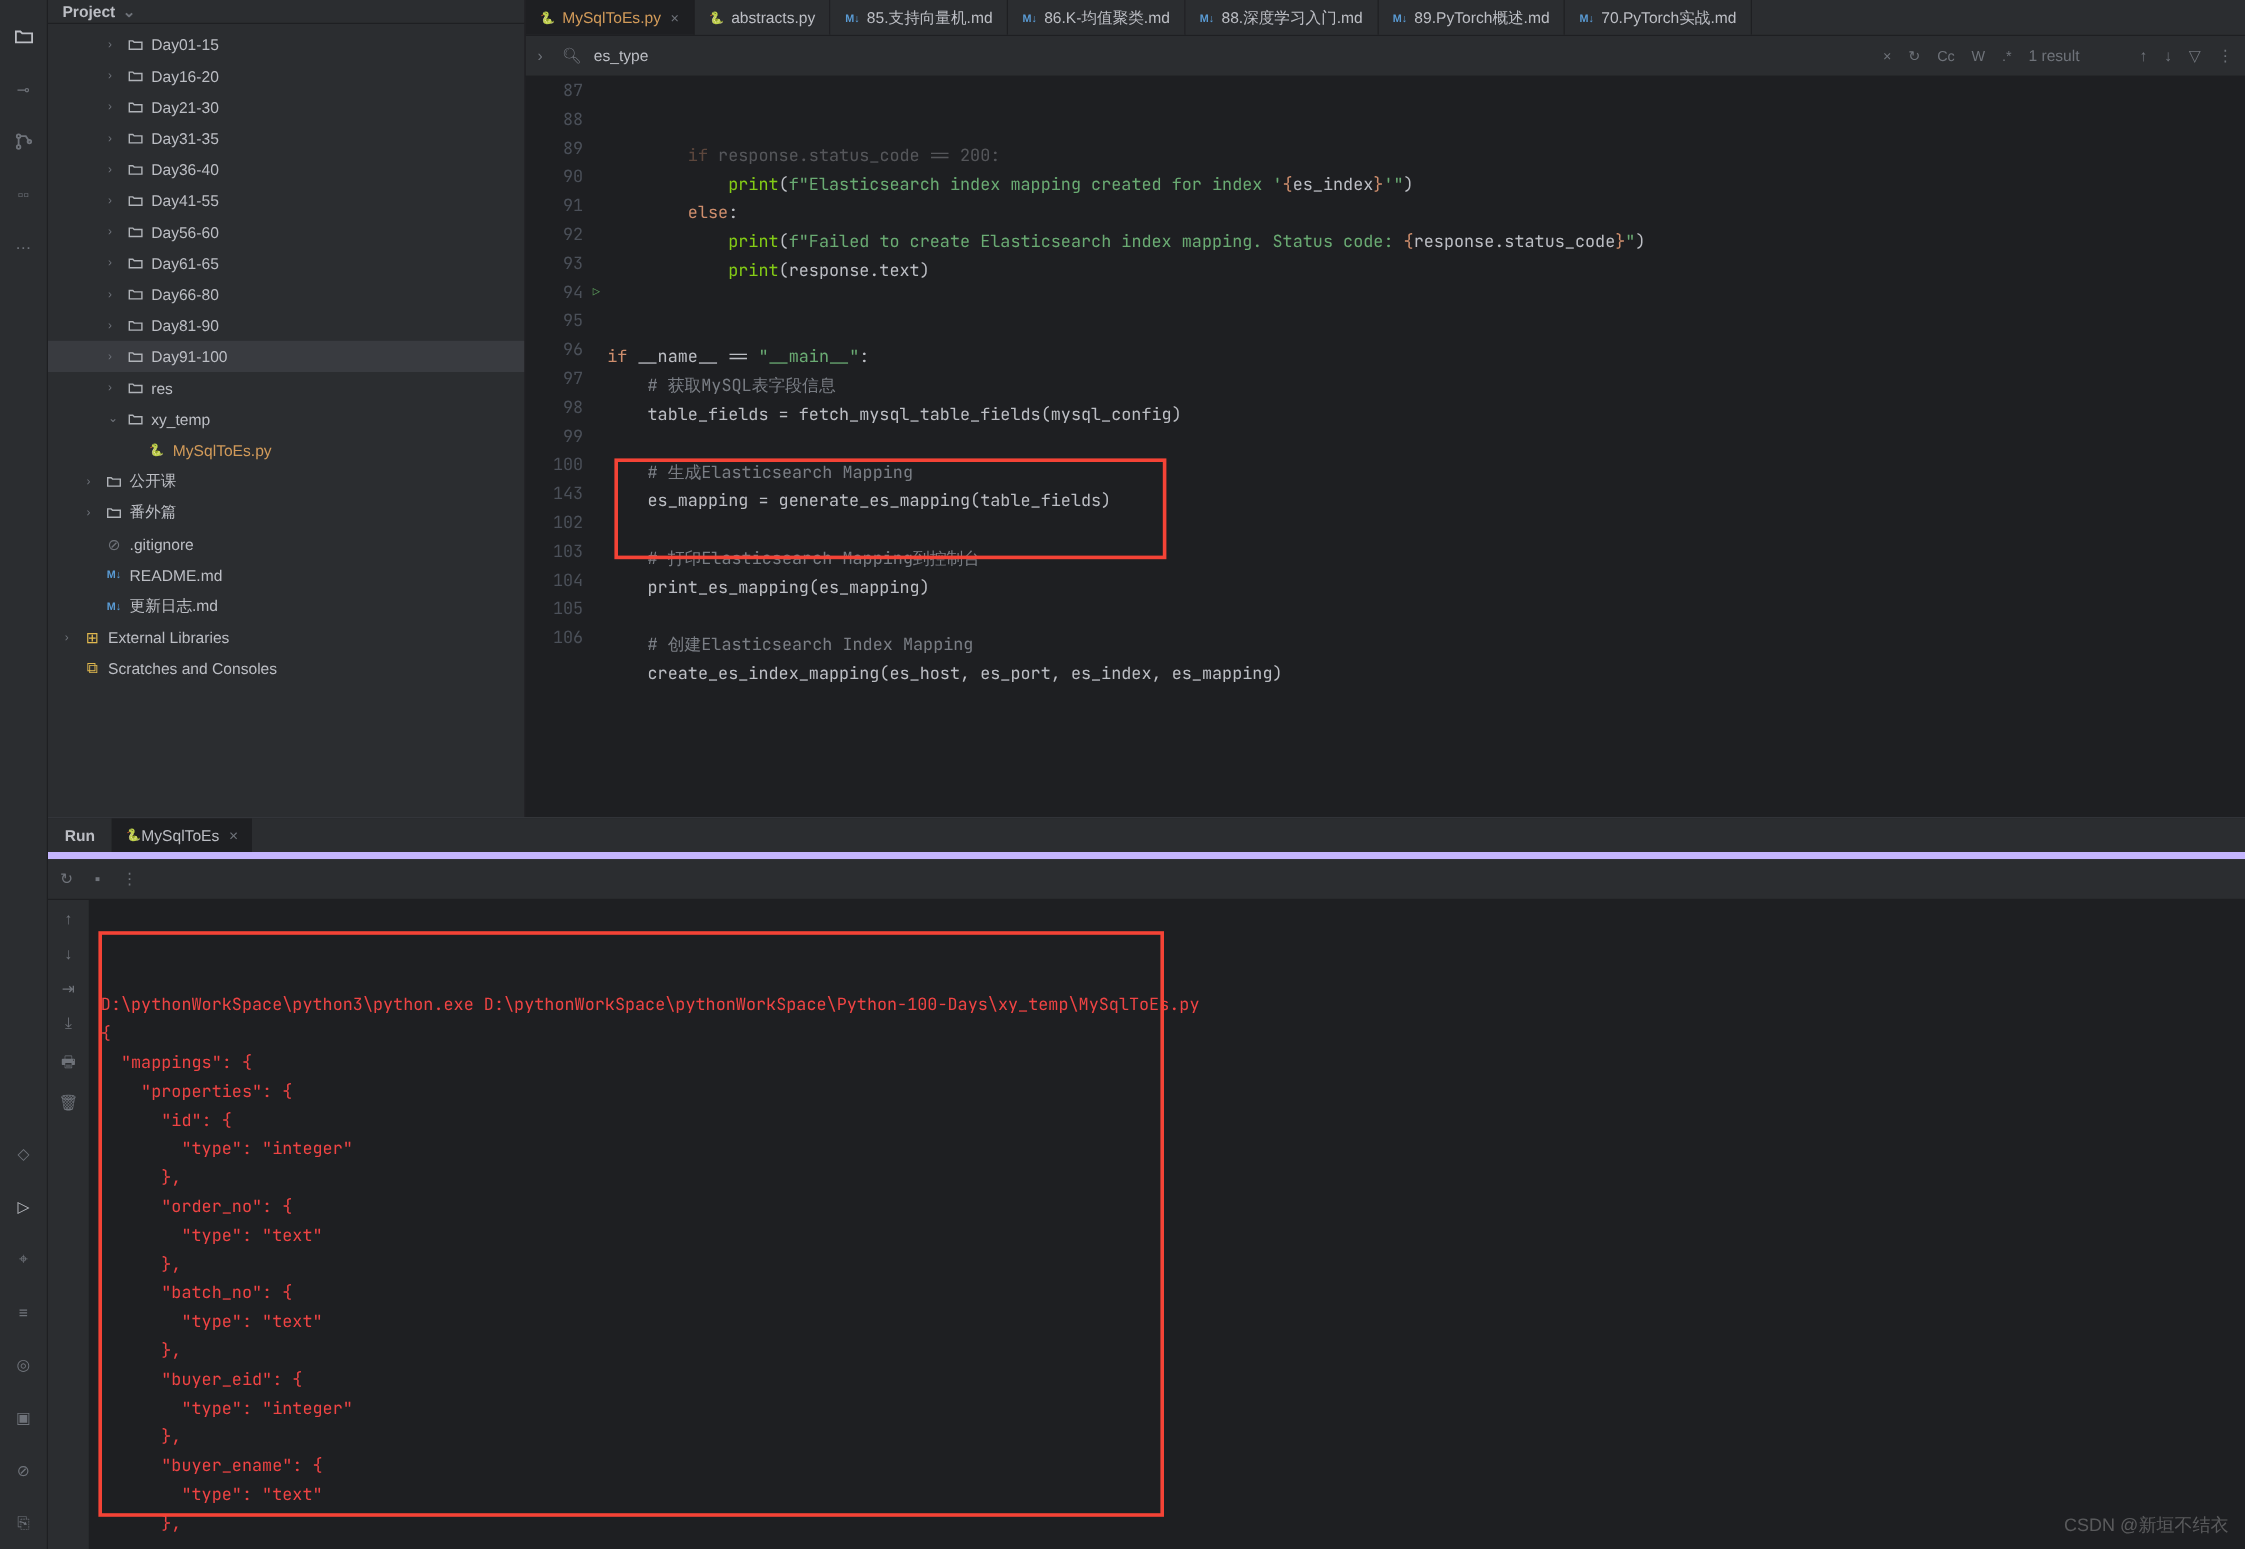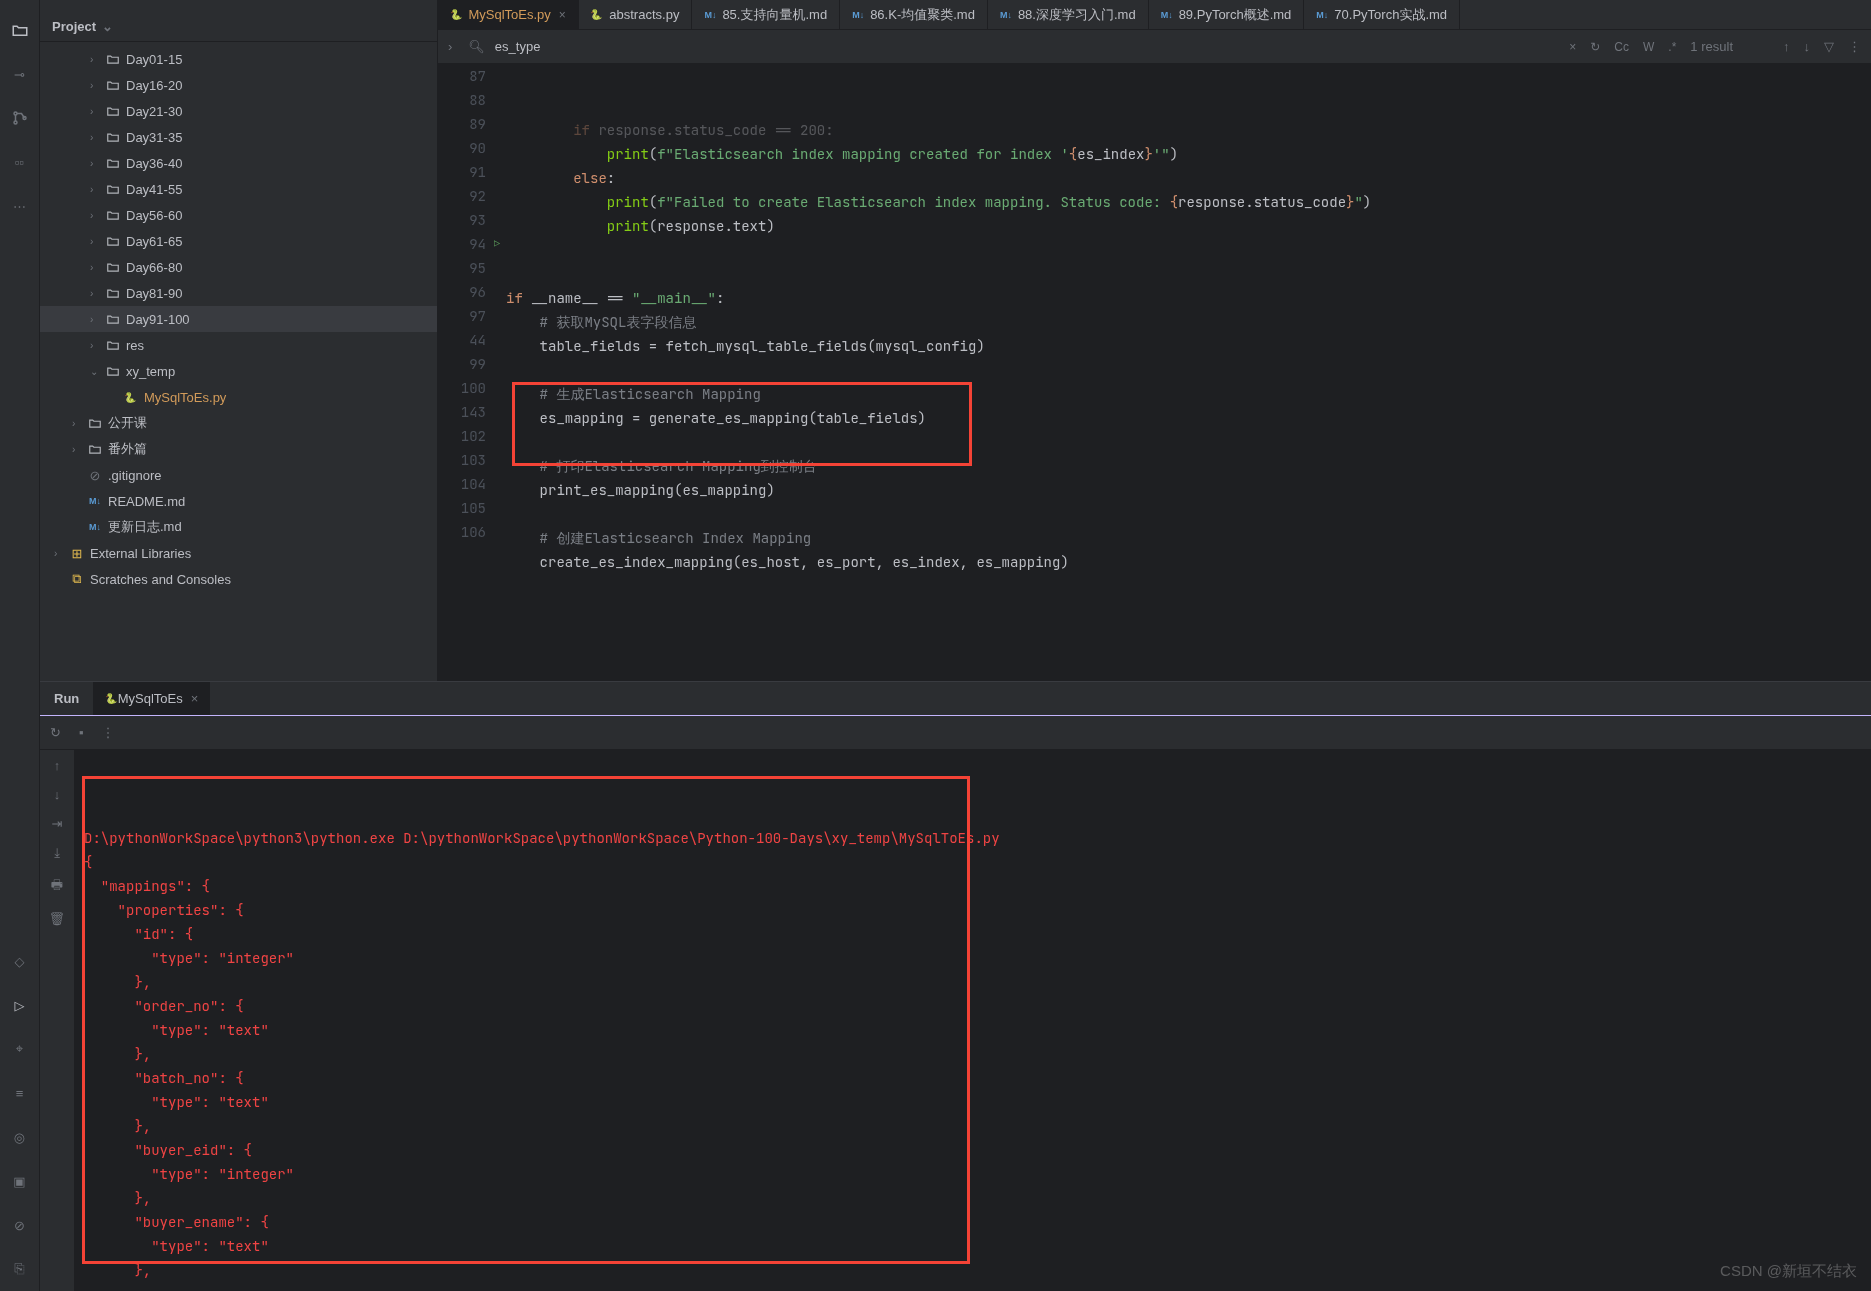--- a/index.html
+++ b/index.html
@@ -35,27 +35,26 @@
 
 
 .project-panel {
   width: 398px;
   background: #2b2d30;
   border-right: 1px solid #1e1f22;
   display: flex;
   flex-direction: column;
 }
 .project-header {
-  height: 30px;
+  height: 20px;
   display: flex;
   align-items: center;
   padding: 0 12px;
   border-bottom: 1px solid #1e1f22;
   font-weight: 600;
-  margin-top: 12px;
 }
 .project-header .chev { margin-left: 6px; color: #6f737a; }
 .tree { flex: 1; overflow: auto; padding-top: 4px; }
 .tree-row {
   display: flex;
   align-items: center;
   height: 26px;
   padding-left: 14px;
   cursor: pointer;
 }
@@ -145,21 +144,21 @@
   background: #1e1f22;
   border-top: 1px solid #393b40;
   display: flex;
   flex-direction: column;
 }
 .run-header {
   height: 34px;
   display: flex;
   align-items: center;
   background: #2b2d30;
-  border-bottom: 1px solid #c4b5fd;
+  border-bottom: 6px solid #c4b5fd;
 }
 .run-header .run-label { padding: 0 14px; font-weight: 600; }
 .run-tab {
   display: flex; align-items: center;
   padding: 0 12px; height: 100%;
   background: #1e1f22;
 }
 .run-tab .close { margin-left: 8px; color: #6f737a; }
 .run-toolbar {
   height: 34px;
@@ -481,21 +480,21 @@
               <div class="ln">88</div>
               <div class="ln">89</div>
               <div class="ln">90</div>
               <div class="ln">91</div>
               <div class="ln">92</div>
               <div class="ln">93</div>
               <div class="ln run-mark">94</div>
               <div class="ln">95</div>
               <div class="ln">96</div>
               <div class="ln">97</div>
-              <div class="ln">44</div>
+              <div class="ln">98</div>
               <div class="ln">99</div>
               <div class="ln">100</div>
               <div class="ln">143</div>
               <div class="ln">102</div>
               <div class="ln">103</div>
               <div class="ln">104</div>
               <div class="ln">105</div>
               <div class="ln">106</div>
             </div>
           <div class="code" id="code">

